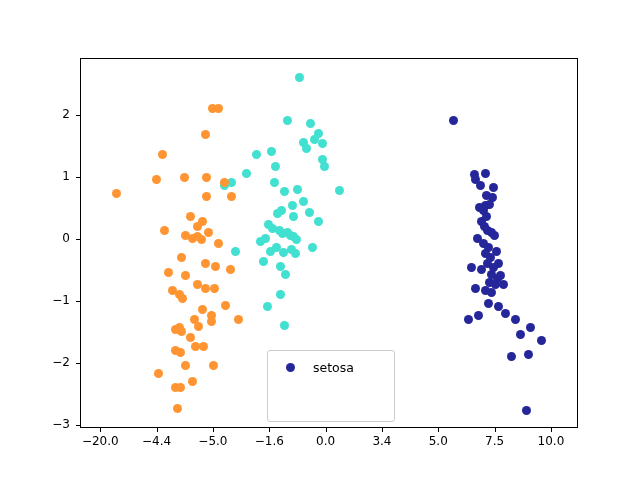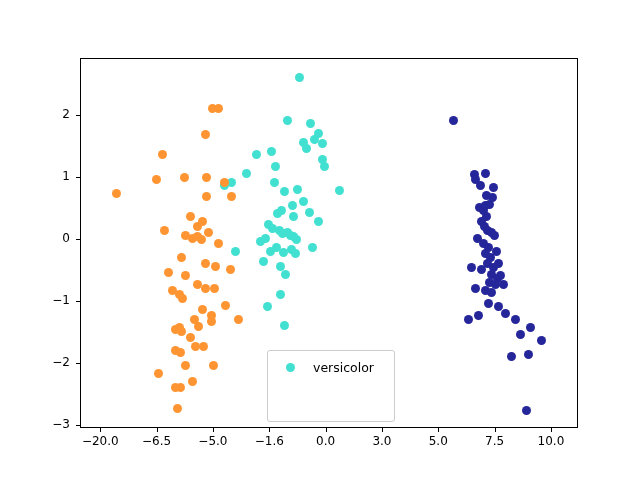--- a/index.html
+++ b/index.html
@@ -279,37 +279,37 @@
         <div class="pt" title="virginica (-4.48, -1.05)" style="left: 144.668px; top: 246.047px; background: rgb(255, 149, 50);"></div>
         <div class="pt" title="virginica (-3.92, -1.28)" style="left: 157.287px; top: 260.302px; background: rgb(255, 149, 50);"></div>
       </div>
   </div>
 
   <div id="x-axis"></div>
   <div id="y-axis"></div>
 
   <div id="legend-box">
       <div class="legend-row">
-        <span class="legend-swatch" style="background: rgb(66, 224, 208);"></span>
-        <span class="legend-label">versicolor</span>
+        <span class="legend-swatch" style="background: rgb(38, 38, 155);"></span>
+        <span class="legend-label">setosa</span>
       </div>
     </div>
 
 <div class="tick-x" style="left: 100.281px;"></div>
     <div class="ticklabel-x" style="left: 100.281px;">−20.0</div>
     <div class="tick-x" style="left: 156.615px;"></div>
-    <div class="ticklabel-x" style="left: 156.615px;">−6.5</div>
+    <div class="ticklabel-x" style="left: 156.615px;">−4.4</div>
     <div class="tick-x" style="left: 212.95px;"></div>
     <div class="ticklabel-x" style="left: 212.95px;">−5.0</div>
     <div class="tick-x" style="left: 269.285px;"></div>
     <div class="ticklabel-x" style="left: 269.285px;">−1.6</div>
     <div class="tick-x" style="left: 325.62px;"></div>
     <div class="ticklabel-x" style="left: 325.62px;">0.0</div>
     <div class="tick-x" style="left: 381.955px;"></div>
-    <div class="ticklabel-x" style="left: 381.955px;">3.0</div>
+    <div class="ticklabel-x" style="left: 381.955px;">3.4</div>
     <div class="tick-x" style="left: 438.29px;"></div>
     <div class="ticklabel-x" style="left: 438.29px;">5.0</div>
     <div class="tick-x" style="left: 494.624px;"></div>
     <div class="ticklabel-x" style="left: 494.624px;">7.5</div>
     <div class="tick-x" style="left: 550.959px;"></div>
     <div class="ticklabel-x" style="left: 550.959px;">10.0</div>
     <div class="tick-y" style="top: 424.901px;"></div>
     <div class="ticklabel-y" style="top: 424.901px;">−3</div>
     <div class="tick-y" style="top: 362.925px;"></div>
     <div class="ticklabel-y" style="top: 362.925px;">−2</div>

